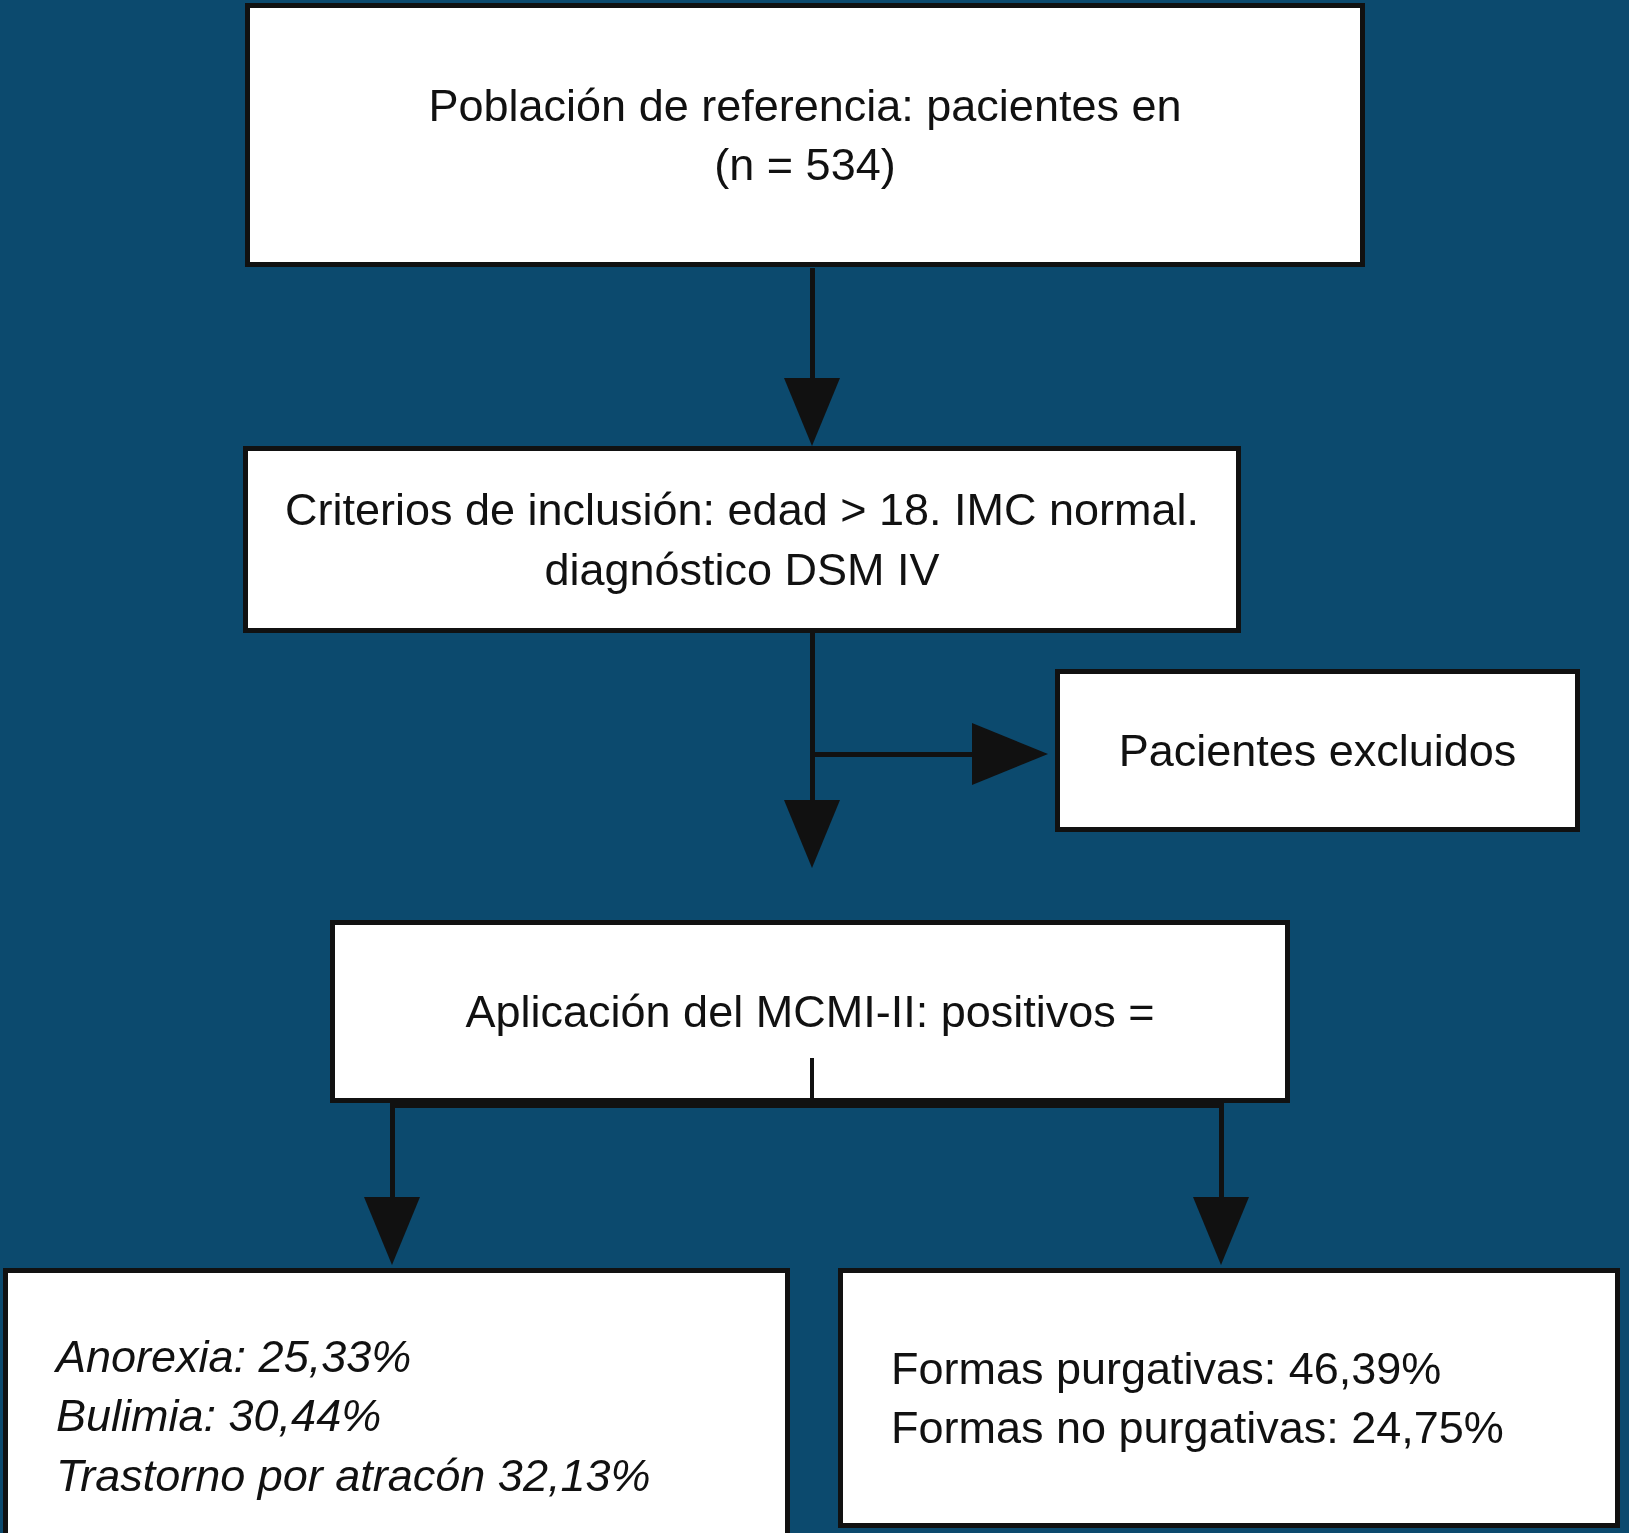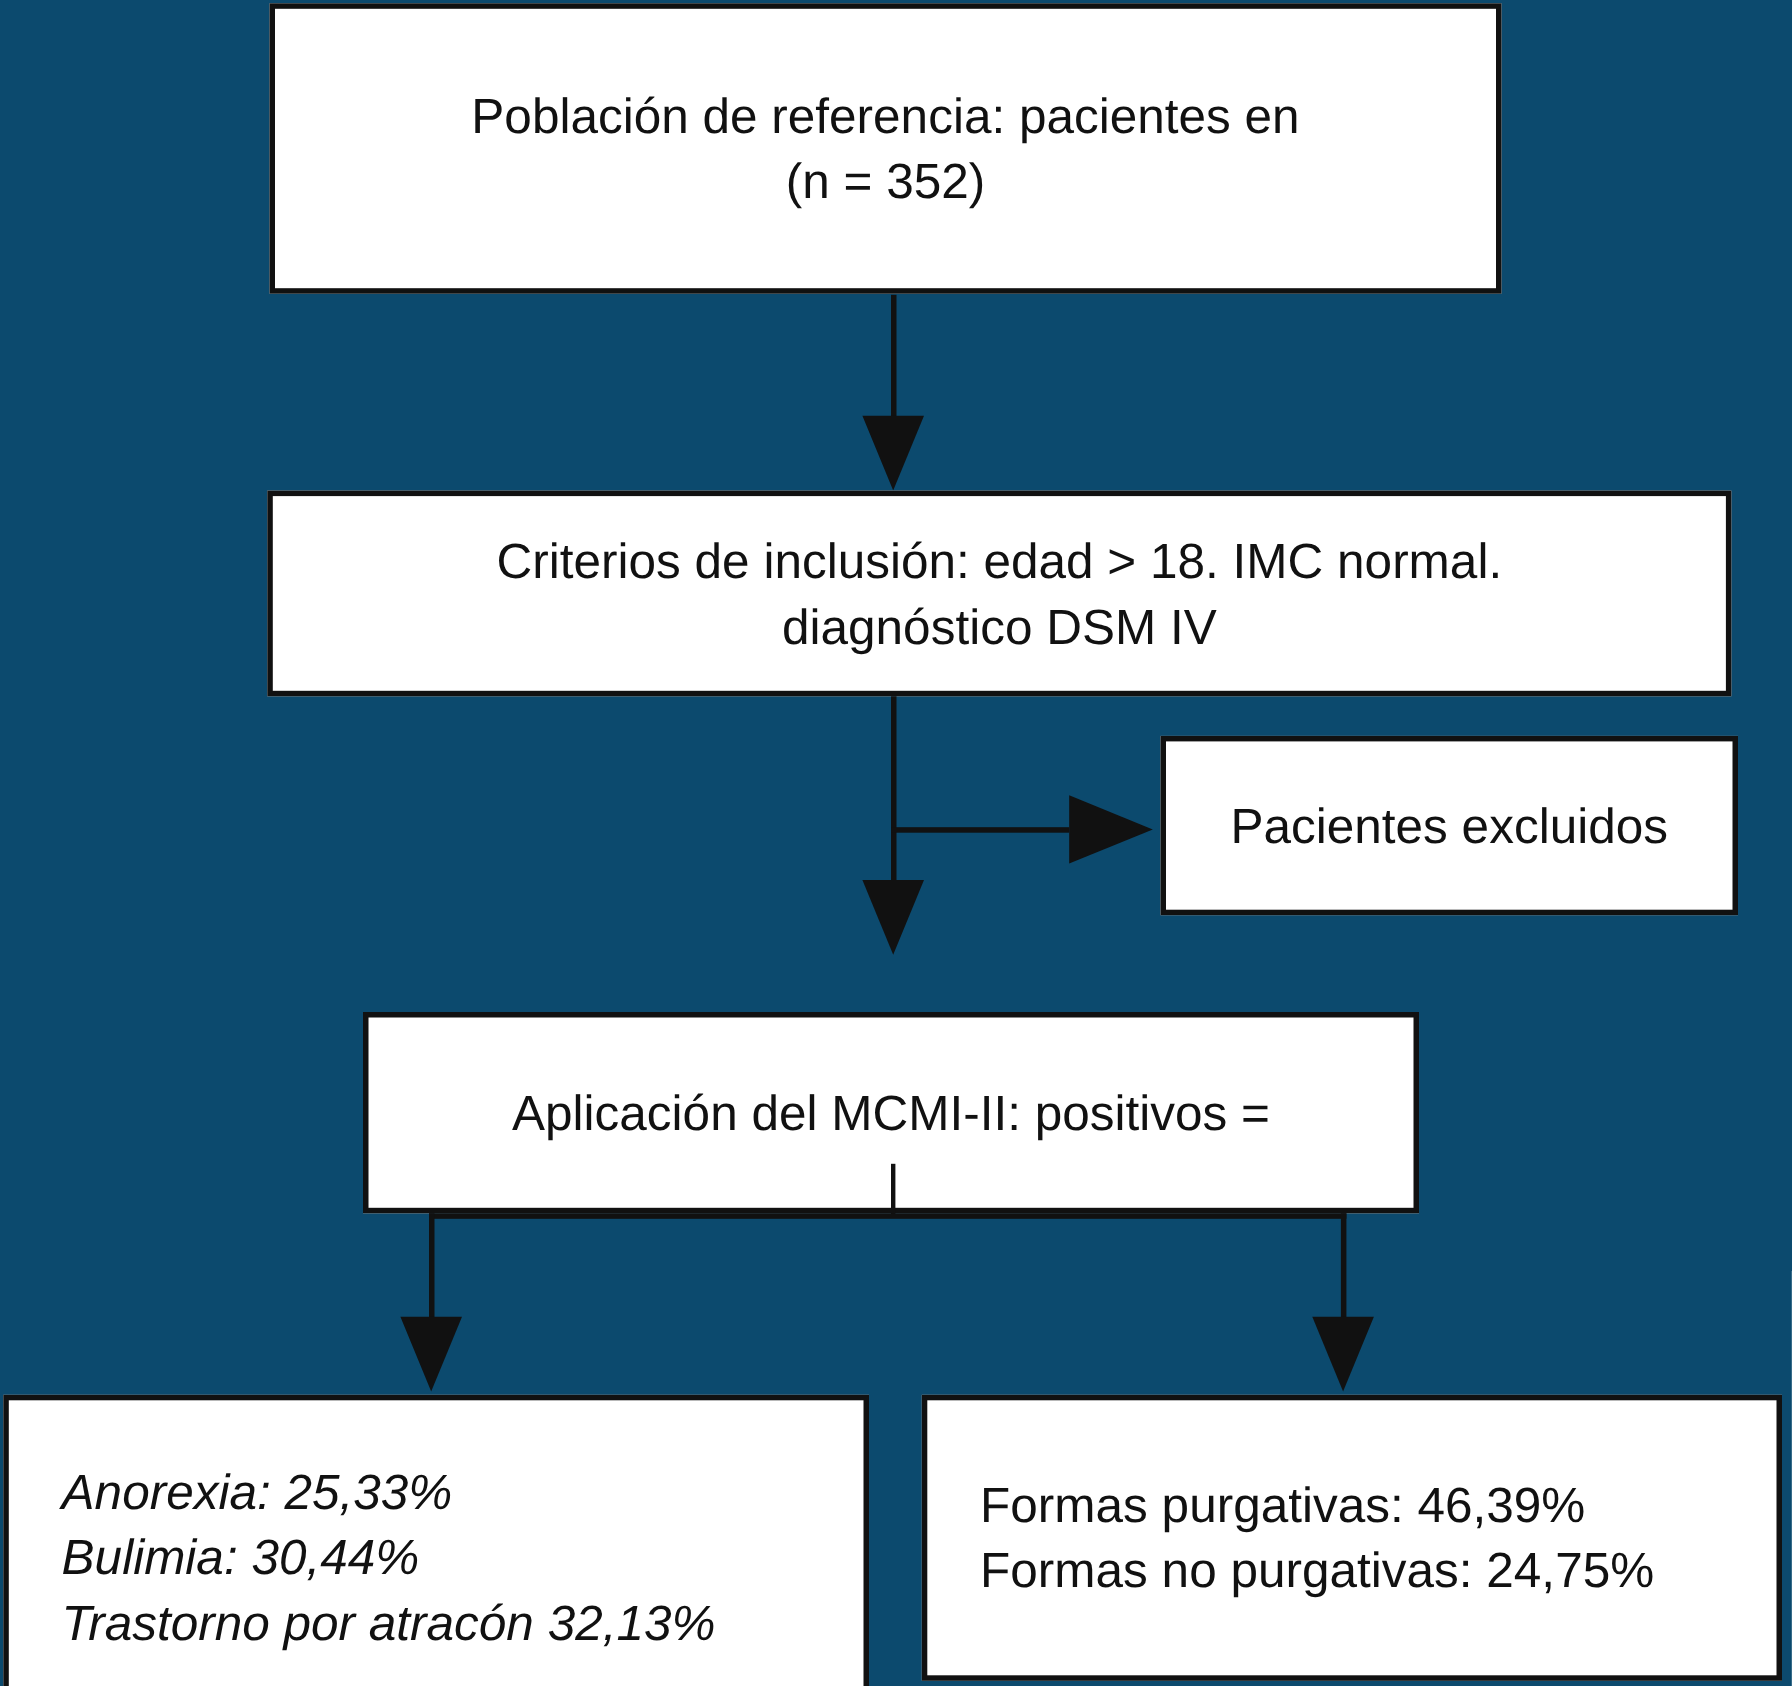--- a/index.html
+++ b/index.html
@@ -55,21 +55,21 @@
     position: absolute;
     width: 0;
     height: 0;
     border-top: 31px solid transparent;
     border-bottom: 31px solid transparent;
     border-left: 76px solid #111111;
   }
 
   
   #box-reference   { left: 245px;  top: 3px;    width: 1120px; height: 264px; }
-  #box-inclusion   { left: 243px;  top: 446px;  width: 1331px; height: 187px; }
+  #box-inclusion   { left: 243px;  top: 446px;  width: 998px; height: 187px; }
   #box-excluded    { left: 1055px; top: 669px;  width: 525px;  height: 163px; }
   #box-mcmi        { left: 330px;  top: 875px;  width: 960px;  height: 183px; margin-top: 45px; }
   #box-diagnoses   { left: 3px;    top: 1268px; width: 787px;  height: 296px; font-style: italic; }
   #box-subtypes    { left: 838px;  top: 1268px; width: 782px;  height: 260px; }
 
   
   #arrow1-stem       { left: 810px; top: 268px;  width: 5px;   height: 112px; }
   #arrow1-head       { left: 784px; top: 378px; }
 
   #arrow2-stem       { left: 810px; top: 633px;  width: 5px;   height: 170px; }
@@ -84,21 +84,21 @@
   #split-left-head   { left: 364px; top: 1197px; }
   #split-right-head  { left: 1193px;top: 1197px; }
 </style>
 </head>
 <body>
 
 <div class="canvas">
 
   <div class="node centered" id="box-reference">
     <div class="node-line">Población de referencia: pacientes en</div>
-    <div class="node-line">(n = 352)</div>
+    <div class="node-line">(n = 534)</div>
   </div>
 
   <div class="connector" id="arrow1-stem"></div>
   <div class="arrowhead-down" id="arrow1-head"></div>
 
   <div class="node centered" id="box-inclusion">
     <div class="node-line">Criterios de inclusión: edad &gt; 18. IMC normal.</div>
     <div class="node-line">diagnóstico DSM IV</div>
   </div>
 

